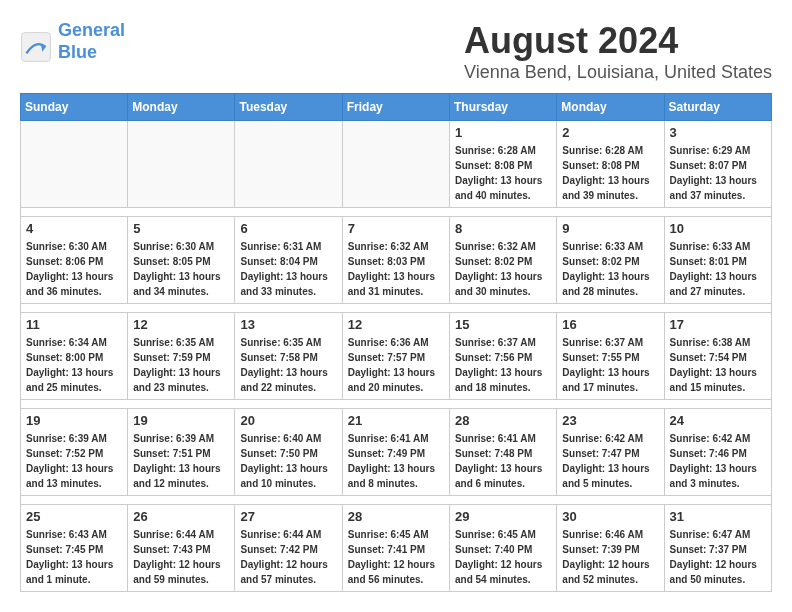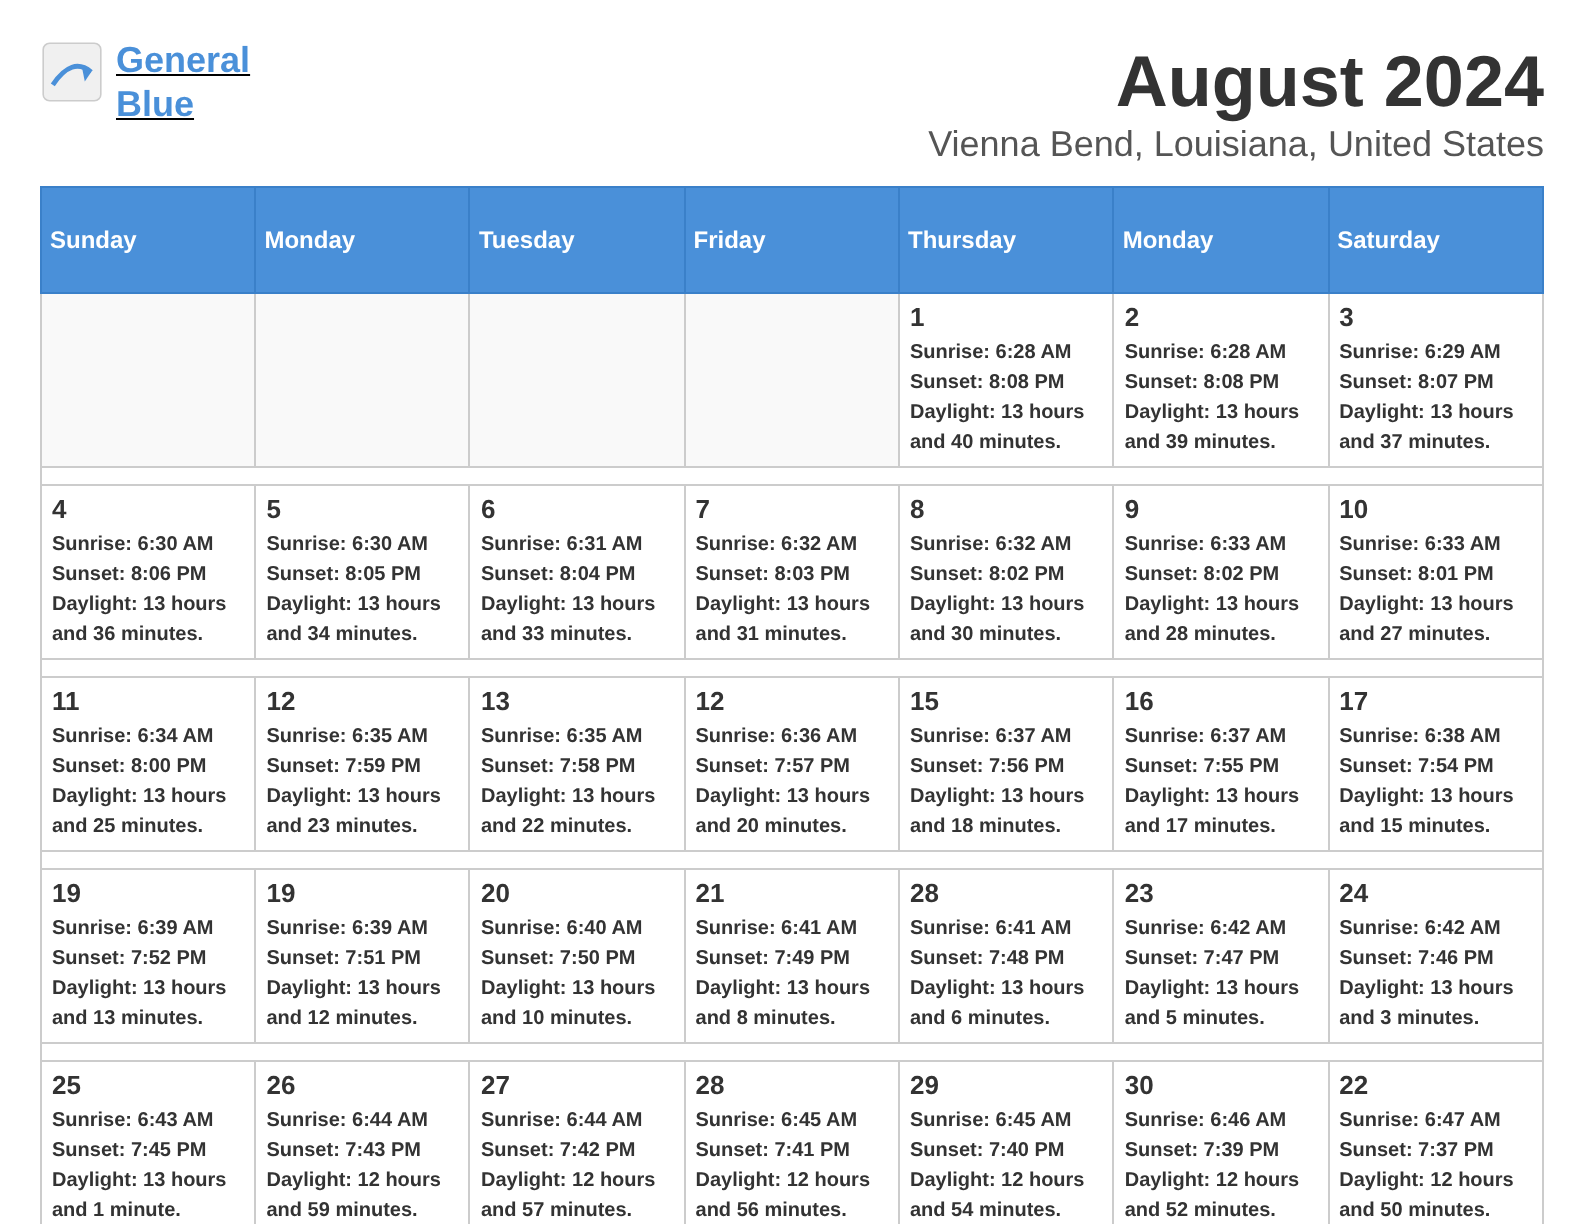--- a/index.html
+++ b/index.html
@@ -11,58 +11,57 @@
       padding: 20px;
     }
     .header {
       display: flex;
       justify-content: space-between;
       align-items: flex-start;
       margin-bottom: 10px;
     }
     .logo {
       display: flex;
-      align-items: flex-start;
+      align-items: flex-end;
       gap: 6px;
-      text-decoration: underline;
     }
     .logo-text {
       font-size: 18px;
       font-weight: bold;
       color: #333;
       line-height: 1.2;
     }
     .logo-text span {
       color: #4a90d9;
     }
     .logo-icon {
       width: 32px;
       height: 32px;
     }
     .title-block {
-      text-align: right;
+      text-align: left;
     }
     .month-title {
       font-size: 36px;
       font-weight: bold;
       color: #333;
     }
     .location {
       font-size: 18px;
       color: #555;
     }
     .calendar {
       width: 100%;
       border-collapse: collapse;
       font-size: 11px;
     }
     .calendar th {
       background: #4a90d9;
       color: #fff;
-      padding: 19px 4px;
+      padding: 6px 4px;
       text-align: left;
       font-size: 12px;
       font-weight: bold;
       border: 1px solid #3a80c9;
     }
     .calendar td {
       border: 1px solid #ccc;
       vertical-align: top;
       padding: 4px 5px;
       width: 108px;
@@ -262,18 +261,18 @@
         </td>
         <td>
           <div class="day-number">29</div>
           <div class="day-info">Sunrise: 6:45 AM<br>Sunset: 7:40 PM<br>Daylight: 12 hours and 54 minutes.</div>
         </td>
         <td>
           <div class="day-number">30</div>
           <div class="day-info">Sunrise: 6:46 AM<br>Sunset: 7:39 PM<br>Daylight: 12 hours and 52 minutes.</div>
         </td>
         <td>
-          <div class="day-number">22</div>
+          <div class="day-number">31</div>
           <div class="day-info">Sunrise: 6:47 AM<br>Sunset: 7:37 PM<br>Daylight: 12 hours and 50 minutes.</div>
         </td>
       </tr>
     </tbody>
 </table>
 
 </body></html>

